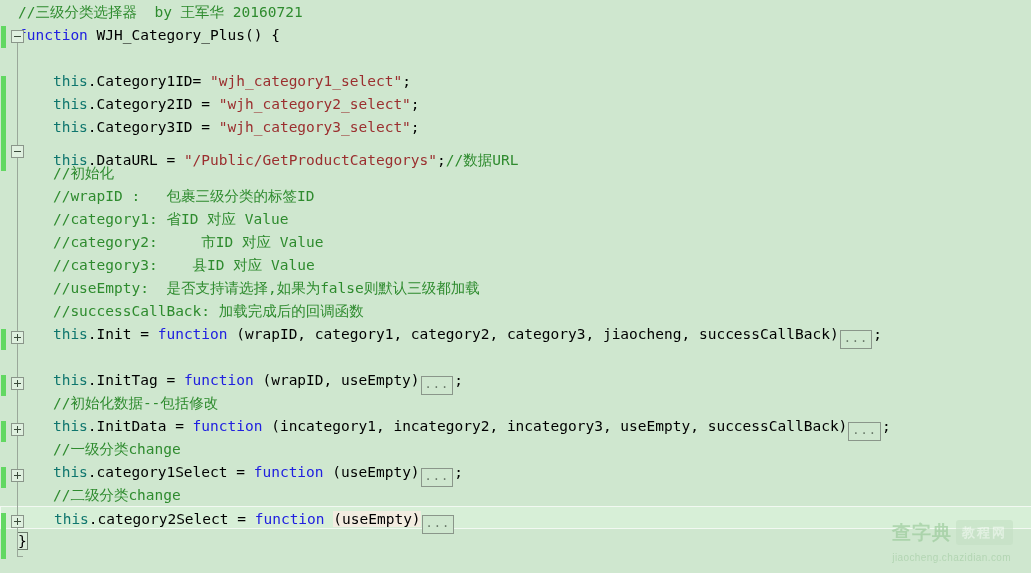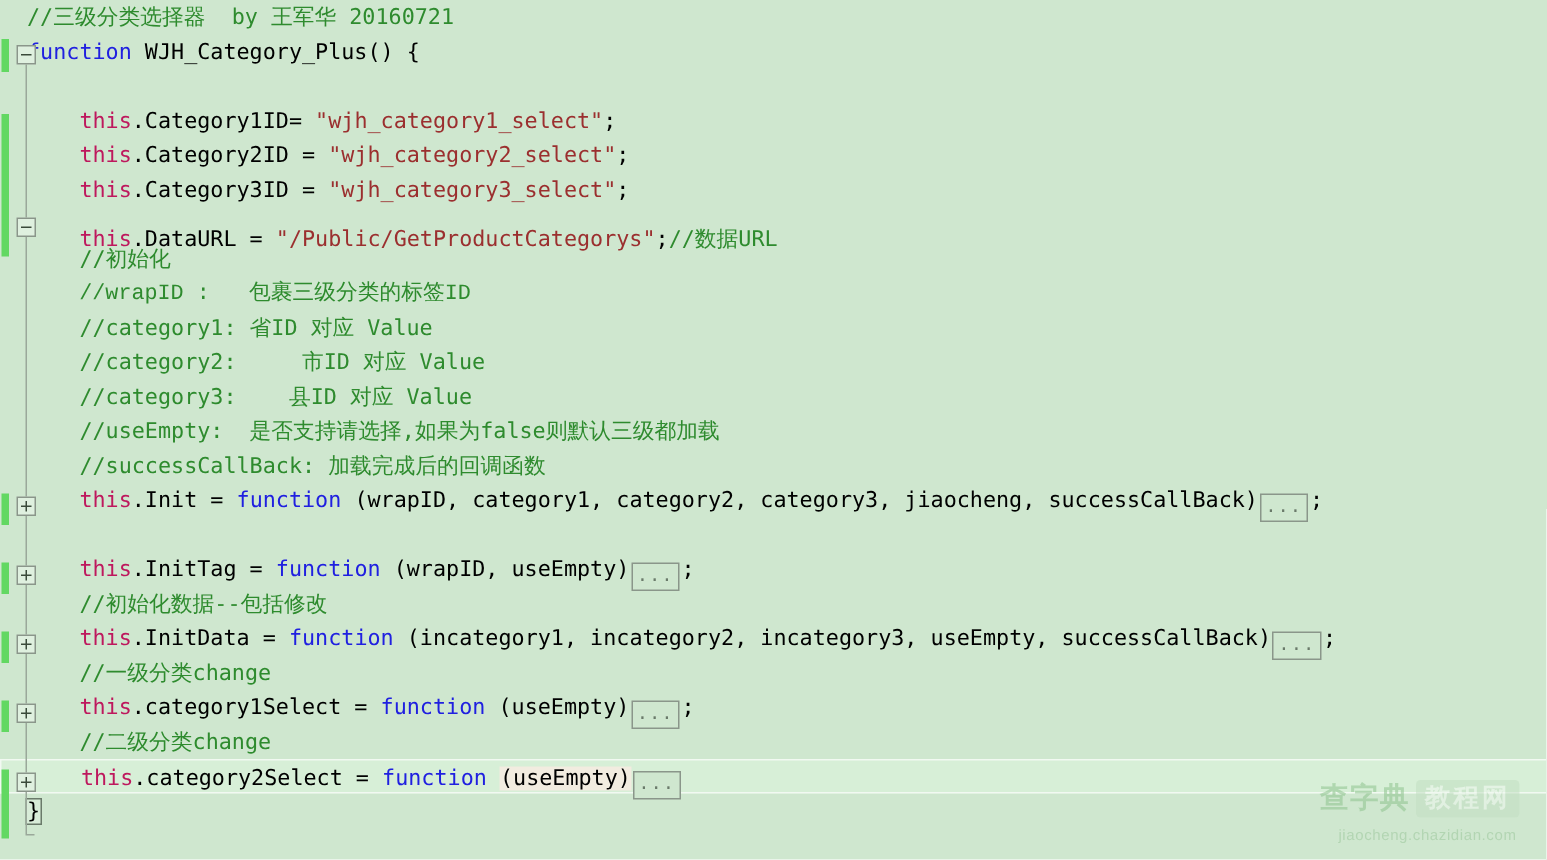--- a/index.html
+++ b/index.html
@@ -108,21 +108,21 @@
   .line.current {
     background: #d7efd7;
     border-top: 1px solid #f2f9f2;
     border-bottom: 1px solid #f2f9f2;
     box-sizing: border-box;
     border-left: 1px solid #f2f9f2;
   }
 
   
   .kw      { color: #2020e0; }
-  .this    { color: #be185d; }
+  .this    { color: #0f766e; }
   .str     { color: #9b2f2f; }
   .cmt     { color: #2e8b2e; }
   .plain   { color: #000000; }
   .bracehl { background: #f2ece0; }
 
   .fold-inline {
     display: inline-block;
     border: 1px solid #8a968a;
     background: #cfe7cf;
     color: #6a7a6a;
@@ -156,21 +156,21 @@
     font-weight: bold;
     color: #8fc48f;
     letter-spacing: 1px;
     font-family: "DejaVu Sans", sans-serif;
   }
   .wm-box {
     margin-left: 4px;
     background: #c3dfc3;
     border-radius: 3px;
     padding: 1px 6px;
-    font-size: 17px;
+    font-size: 13px;
     font-weight: bold;
     color: #f0f8f0;
     letter-spacing: 2px;
     font-family: "DejaVu Sans", sans-serif;
   }
   .wm-url {
     font-size: 10px;
     color: #9cc79c;
     letter-spacing: 0.4px;
     text-align: right;
@@ -204,21 +204,21 @@
 
   <div class="code" id="code">
       <div class="line" style="top: 0px;"><span class="txt"><span class="cmt">//三级分类选择器  by 王军华 20160721</span></span></div>
       <div class="line" style="top: 23px;"><span class="txt"><span class="kw">function</span><span class="plain"> WJH_Category_Plus() {</span></span></div>
       <div class="line" style="top: 46px;"><span class="txt"></span></div>
       <div class="line" style="top: 69px;"><span class="txt"><span class="plain">    </span><span class="this">this</span><span class="plain">.Category1ID= </span><span class="str">"wjh_category1_select"</span><span class="plain">;</span></span></div>
       <div class="line" style="top: 92px;"><span class="txt"><span class="plain">    </span><span class="this">this</span><span class="plain">.Category2ID = </span><span class="str">"wjh_category2_select"</span><span class="plain">;</span></span></div>
       <div class="line" style="top: 115px;"><span class="txt"><span class="plain">    </span><span class="this">this</span><span class="plain">.Category3ID = </span><span class="str">"wjh_category3_select"</span><span class="plain">;</span></span></div>
       <div class="line" style="top: 148px;"><span class="txt"><span class="plain">    </span><span class="this">this</span><span class="plain">.DataURL = </span><span class="str">"/Public/GetProductCategorys"</span><span class="plain">;</span><span class="cmt">//数据URL</span></span></div>
       <div class="line" style="top: 161px;"><span class="txt"><span class="plain">    </span><span class="cmt">//初始化</span></span></div>
-      <div class="line" style="top: 184px; font-family: Liberation Mono, monospace;"><span class="txt"><span class="plain">    </span><span class="cmt">//wrapID :   包裹三级分类的标签ID</span></span></div>
+      <div class="line" style="top: 184px;"><span class="txt"><span class="plain">    </span><span class="cmt">//wrapID :   包裹三级分类的标签ID</span></span></div>
       <div class="line" style="top: 207px;"><span class="txt"><span class="plain">    </span><span class="cmt">//category1: 省ID 对应 Value</span></span></div>
       <div class="line" style="top: 230px;"><span class="txt"><span class="plain">    </span><span class="cmt">//category2:     市ID 对应 Value</span></span></div>
       <div class="line" style="top: 253px;"><span class="txt"><span class="plain">    </span><span class="cmt">//category3:    县ID 对应 Value</span></span></div>
       <div class="line" style="top: 276px;"><span class="txt"><span class="plain">    </span><span class="cmt">//useEmpty:  是否支持请选择,如果为false则默认三级都加载</span></span></div>
       <div class="line" style="top: 299px;"><span class="txt"><span class="plain">    </span><span class="cmt">//successCallBack: 加载完成后的回调函数</span></span></div>
       <div class="line" style="top: 322px;"><span class="txt"><span class="plain">    </span><span class="this">this</span><span class="plain">.Init = </span><span class="kw">function</span><span class="plain"> (wrapID, category1, category2, category3, jiaocheng, successCallBack)</span><span class="fold-inline">...</span><span class="plain">;</span></span></div>
       <div class="line" style="top: 368px;"><span class="txt"><span class="plain">    </span><span class="this">this</span><span class="plain">.InitTag = </span><span class="kw">function</span><span class="plain"> (wrapID, useEmpty)</span><span class="fold-inline">...</span><span class="plain">;</span></span></div>
       <div class="line" style="top: 391px; padding-left: 41px;"><span class="txt"><span class="plain">    </span><span class="cmt">//初始化数据--包括修改</span></span></div>
       <div class="line" style="top: 414px;"><span class="txt"><span class="plain">    </span><span class="this">this</span><span class="plain">.InitData = </span><span class="kw">function</span><span class="plain"> (incategory1, incategory2, incategory3, useEmpty, successCallBack)</span><span class="fold-inline">...</span><span class="plain">;</span></span></div>
       <div class="line" style="top: 437px;"><span class="txt"><span class="plain">    </span><span class="cmt">//一级分类change</span></span></div>

